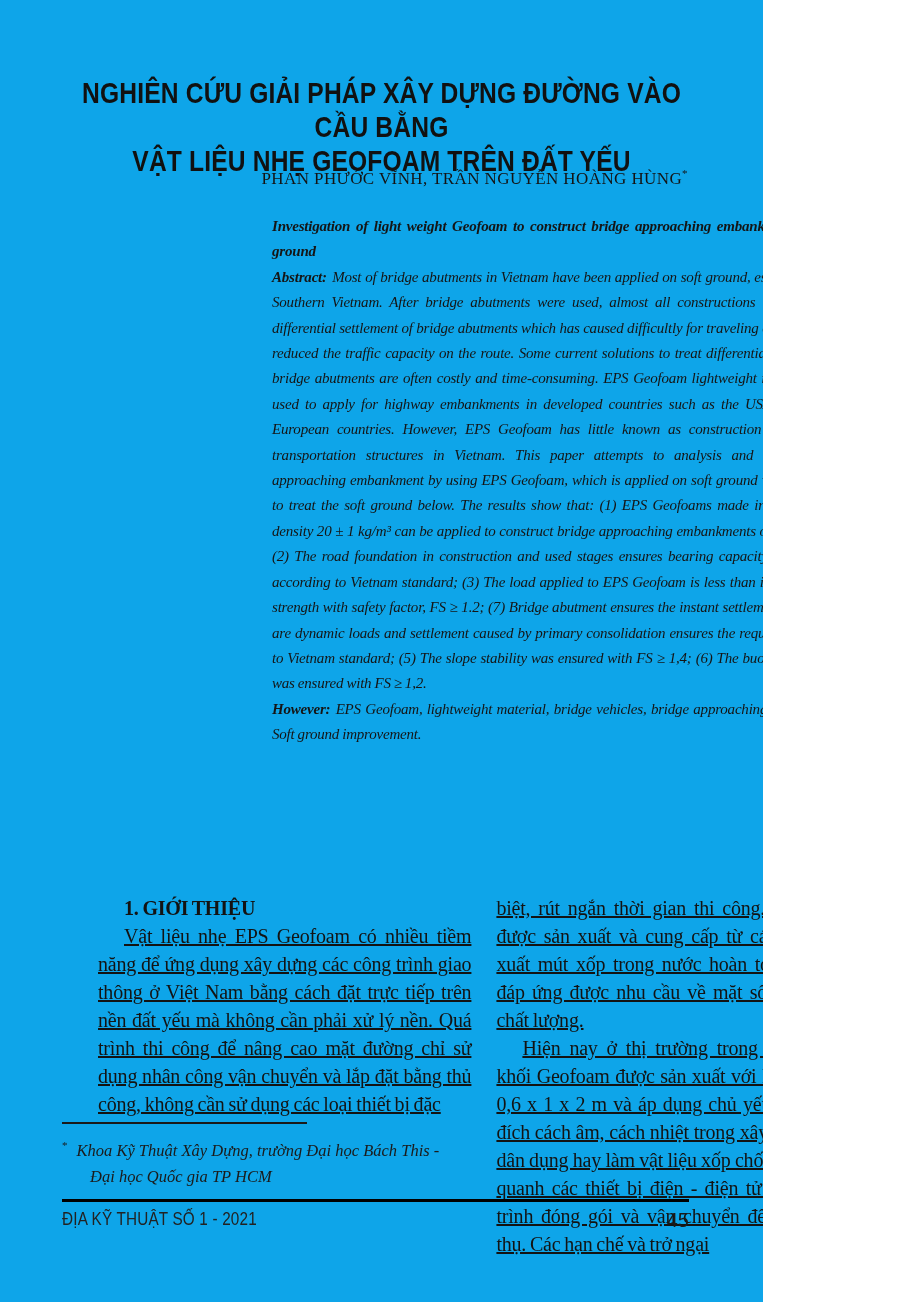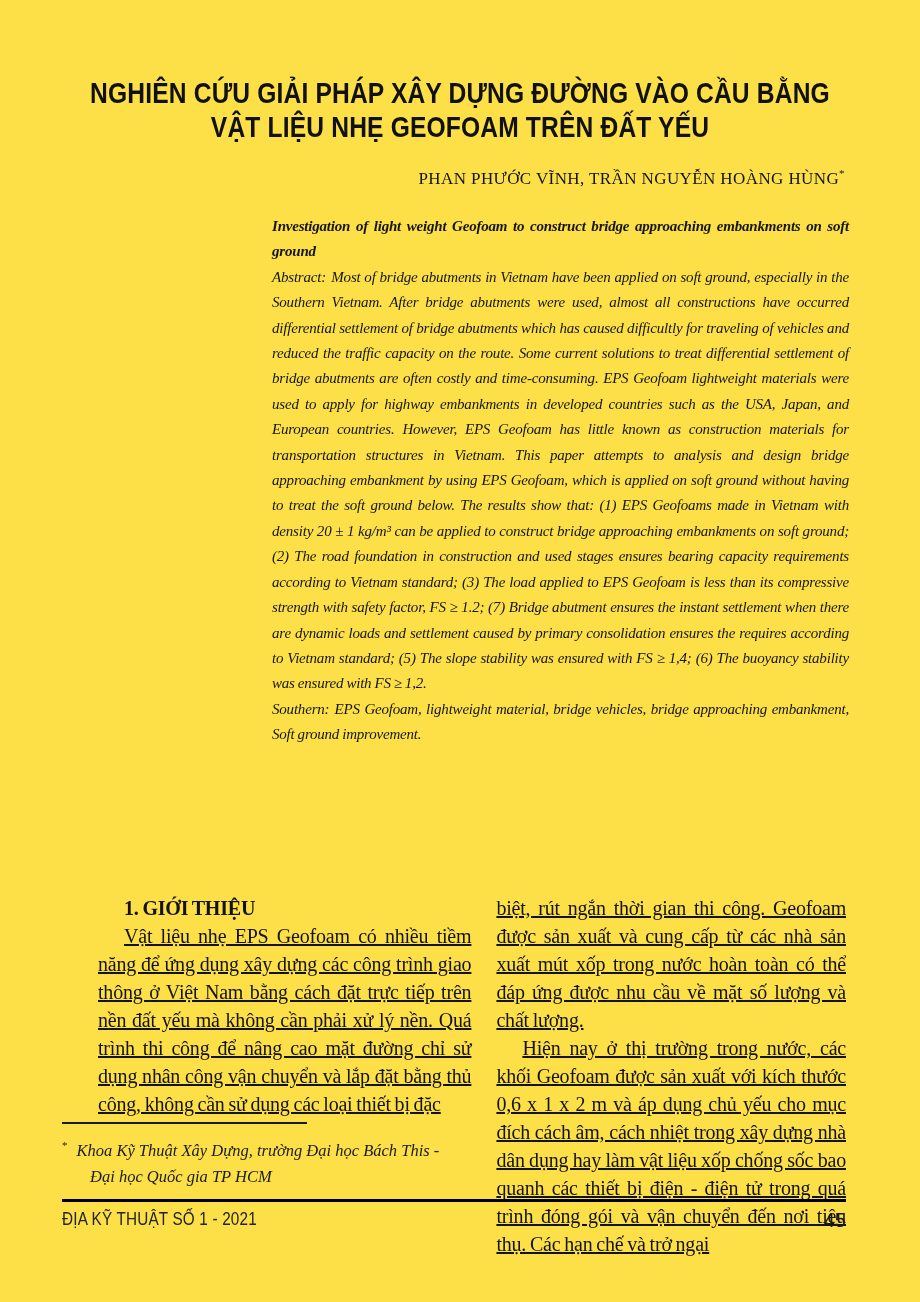--- a/index.html
+++ b/index.html
@@ -1,20 +1,20 @@
 <!DOCTYPE html>
 <html><head>
 <meta charset="utf-8">
 <style>
   * { margin:0; padding:0; box-sizing:border-box; }
   html,body { background:#ffffff; }
   .page {
     position:relative;
-    width:920px; height:1302px;
-    background:#fde047;
+    width:763px; height:1302px;
+    background:#0ea5e9;
     color:#161616;
     overflow:hidden;
     font-family:"Liberation Serif", serif;
   }
 
   
   .title {
     position:absolute; top:76px; left:0; right:0;
     text-align:center;
     font-family:"Liberation Sans", sans-serif;
@@ -43,21 +43,21 @@
     position:absolute; top:214px; left:272px; width:577px;
     font-family:"Liberation Serif", serif;
     font-style:italic;
     font-size:15px; line-height:25.4px;
     letter-spacing:-0.2px; word-spacing:-0.5px;
     text-align:justify;
     color:#151515;
   }
   .abs-heading { font-weight:bold; text-align:justify; }
   .abs-body { text-align:justify; }
-  .lead { font-weight:normal; margin-right:0.35em; }
+  .lead { font-weight:bold; margin-right:0.35em; }
 
   
   .columns {
     position:absolute; top:894px; left:62px; width:784px;
     display:flex; gap:25px;
     font-size:20px; line-height:28px;
     letter-spacing:-0.2px; word-spacing:-1px;
     color:#131313;
   }
   .col-left  { width:392px;margin-left:36px; }
@@ -113,21 +113,21 @@
     <span class="tl">VẬT LIỆU NHẸ GEOFOAM TRÊN ĐẤT YẾU</span>
   </h1>
 
   <div class="authors">
     <span>PHAN PHƯỚC VĨNH, TRẦN NGUYỄN HOÀNG HÙNG</span><sup>*</sup>
   </div>
 
   <div class="abstract">
     <p class="abs-heading">Investigation of light weight Geofoam to construct bridge approaching embankments on soft ground</p>
     <p class="abs-body"><span class="lead">Abstract:</span><span>Most of bridge abutments in Vietnam have been applied on soft ground, especially in the Southern Vietnam. After bridge abutments were used, almost all constructions have occurred differential settlement of bridge abutments which has caused difficultly for traveling of vehicles and reduced the traffic capacity on the route. Some current solutions to treat differential settlement of bridge abutments are often costly and time-consuming. EPS Geofoam lightweight materials were used to apply for highway embankments in developed countries such as the USA, Japan, and European countries. However, EPS Geofoam has little known as construction materials for transportation structures in Vietnam. This paper attempts to analysis and design bridge approaching embankment by using EPS Geofoam, which is applied on soft ground without having to treat the soft ground below. The results show that: (1) EPS Geofoams made in Vietnam with density 20 ± 1 kg/m³ can be applied to construct bridge approaching embankments on soft ground; (2) The road foundation in construction and used stages ensures bearing capacity requirements according to Vietnam standard; (3) The load applied to EPS Geofoam is less than its compressive strength with safety factor, FS ≥ 1.2; (7) Bridge abutment ensures the instant settlement when there are dynamic loads and settlement caused by primary consolidation ensures the requires according to Vietnam standard; (5) The slope stability was ensured with FS ≥ 1,4; (6) The buoyancy stability was ensured with FS ≥ 1,2.</span></p>
-    <p class="abs-body"><span class="lead">Southern:</span><span>EPS Geofoam, lightweight material, bridge vehicles, bridge approaching embankment, Soft ground improvement.</span></p>
+    <p class="abs-body"><span class="lead">However:</span><span>EPS Geofoam, lightweight material, bridge vehicles, bridge approaching embankment, Soft ground improvement.</span></p>
   </div>
 
   <div class="columns">
     <div class="col col-left">
       <p class="sec-heading">1. GIỚI THIỆU</p>
       <p class="body-p indent">Vật liệu nhẹ EPS Geofoam có nhiều tiềm năng để ứng dụng xây dựng các công trình giao thông ở Việt Nam bằng cách đặt trực tiếp trên nền đất yếu mà không cần phải xử lý nền. Quá trình thi công để nâng cao mặt đường chỉ sử dụng nhân công vận chuyển và lắp đặt bằng thủ công, không cần sử dụng các loại thiết bị đặc</p>
     </div>
     <div class="col col-right">
       <p class="body-p">biệt, rút ngắn thời gian thi công. Geofoam được sản xuất và cung cấp từ các nhà sản xuất mút xốp trong nước hoàn toàn có thể đáp ứng được nhu cầu về mặt số lượng và chất lượng.</p>
       <p class="body-p indent">Hiện nay ở thị trường trong nước, các khối Geofoam được sản xuất với kích thước 0,6 x 1 x 2 m và áp dụng chủ yếu cho mục đích cách âm, cách nhiệt trong xây dựng nhà dân dụng hay làm vật liệu xốp chống sốc bao quanh các thiết bị điện - điện tử trong quá trình đóng gói và vận chuyển đến nơi tiêu thụ. Các hạn chế và trở ngại</p>

